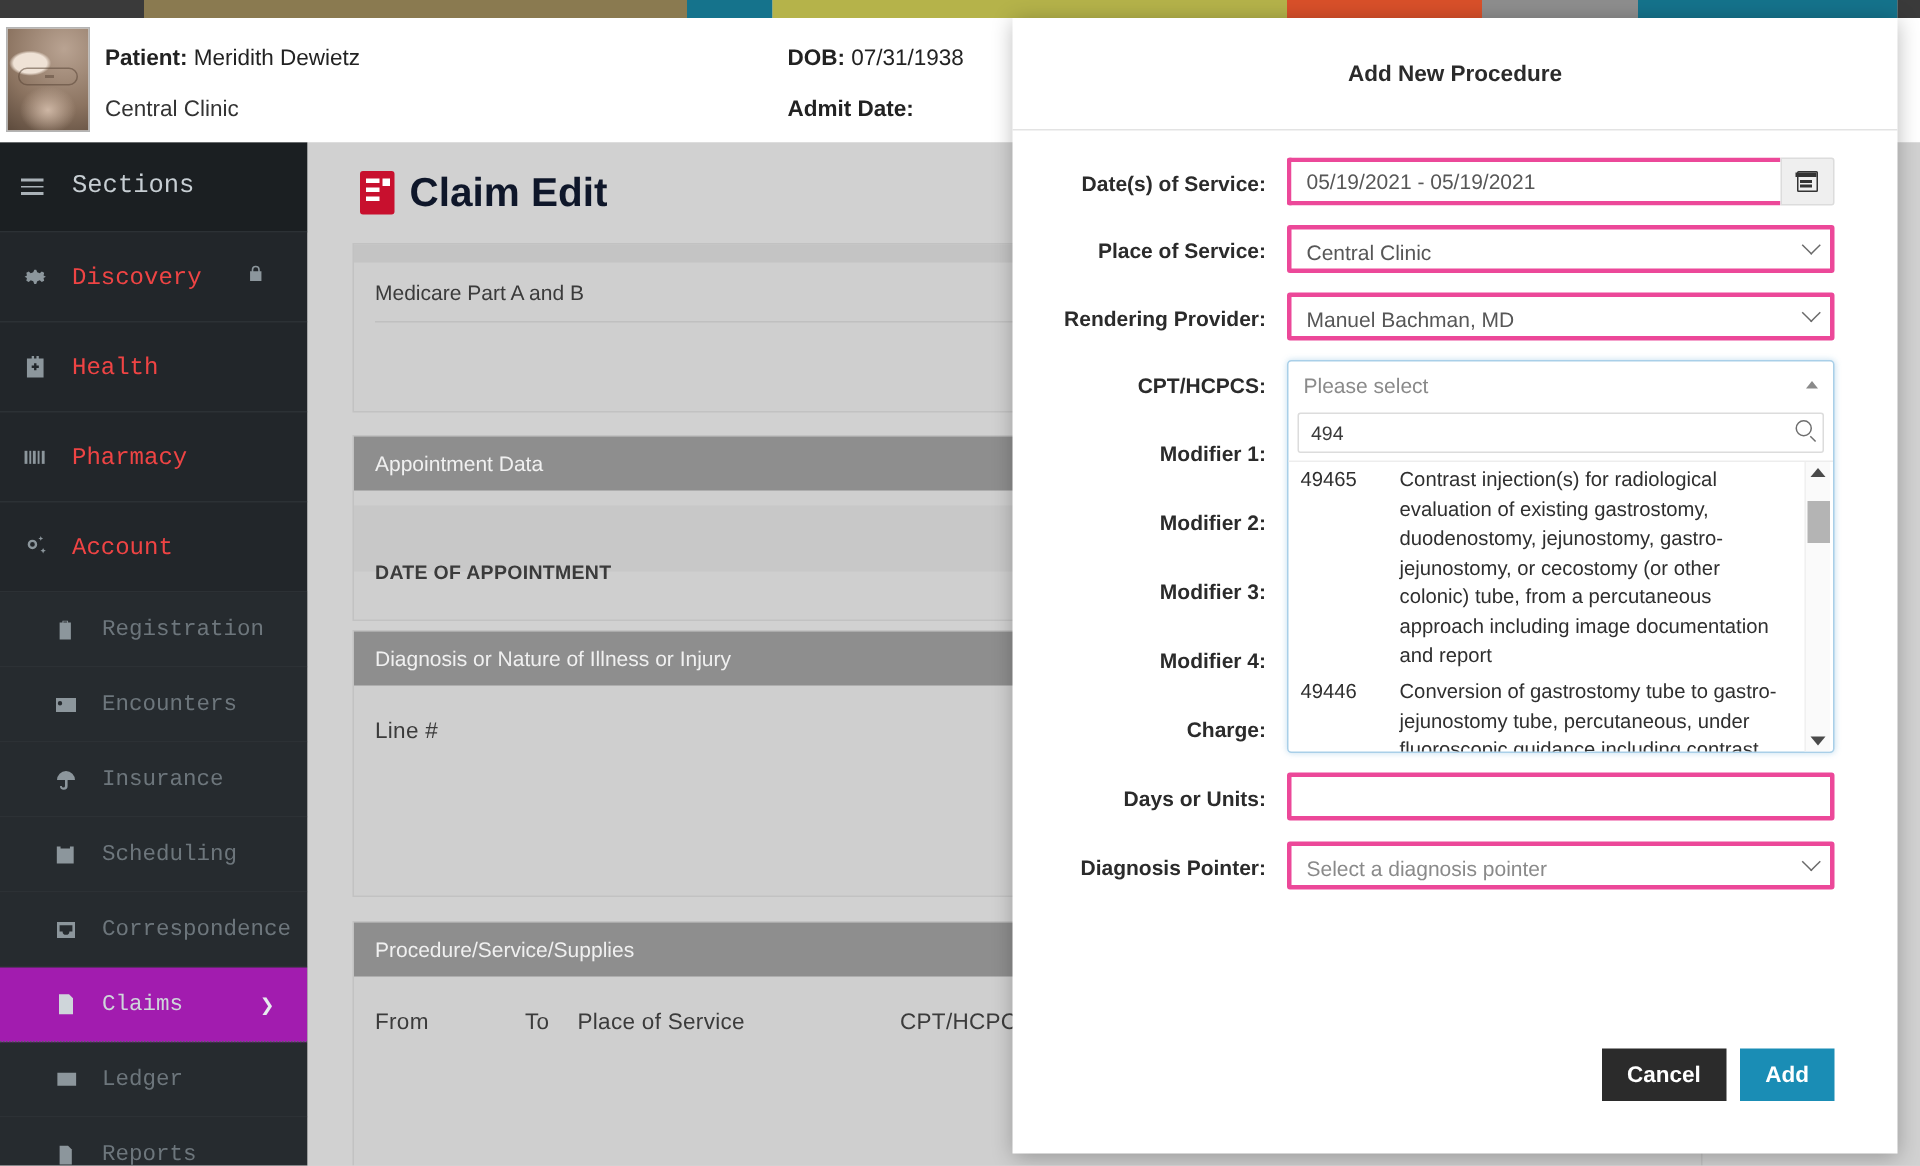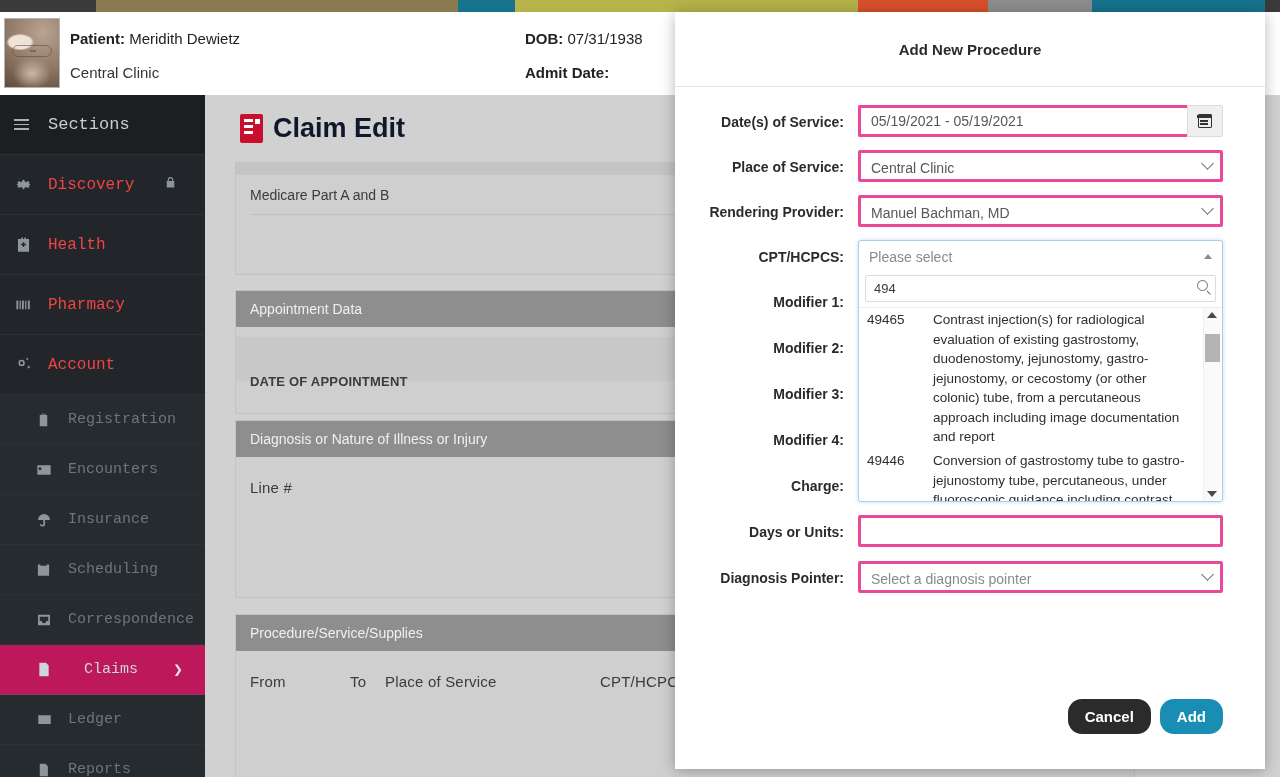--- a/index.html
+++ b/index.html
@@ -57,21 +57,21 @@
     position: relative; height: 60px; display: flex; align-items: center;
     border-bottom: 1px solid #2c3135; padding-left: 14px; font-size: 16px;
   }
   .sb-item.head { background: #1b1f22; border-bottom: 1px solid #2c3135; }
   .sb-item .ico { width: 34px; flex: 0 0 34px; display: flex; align-items: center; justify-content: flex-start; color: #8c969c; }
   .sb-item .lbl { color: #ef4444; }
   .sb-item.head .lbl { color: #c7ced3; font-size: 17px; }
   .sb-item.sub { height: 50px; font-size: 14px; padding-left: 36px; background: #262b2f; }
   .sb-item.sub .ico { width: 32px; flex: 0 0 32px; }
   .sb-item.sub .lbl { color: #6d767c; font-size: 15px; }
-  .sb-item.sub.active { background: #be185d; gap: 16px; }
+  .sb-item.sub.active { background: #a21caf; }
   .sb-item.sub.active .lbl { color: #cfd6da; }
   .sb-item.sub.active .ico { color: #cfd6da; }
   .sb-lock { position: absolute; right: 28px; color: #8c969c; }
   .sb-chev { position: absolute; right: 22px; color: #e6ebee; font-size: 16px; font-weight: bold; }
   .sb-dotted { border-bottom: 1px dotted #565f65 !important; }
 
   .hamburger { display: inline-block; width: 15px; }
   .hamburger i { display: block; height: 1.5px; background: #aab2b8; margin: 3px 0; }
 
   
@@ -198,21 +198,21 @@
   .dd-scroll .up { top: 4px; border-bottom: 6px solid #4a4a4a; }
   .dd-scroll .dn { bottom: 4px; border-top: 6px solid #4a4a4a; }
   .dd-scroll .thumb {
     position: absolute; left: 1px; top: 26px; width: 15px; height: 28px; background: #b4b4b4;
   }
 
   .modal-foot {
     position: absolute; right: 42px; bottom: 35px; display: flex; gap: 9px;
   }
   .btn {
-    border: none; border-radius: 14px; font-size: 15px; font-weight: 700;
+    border: none; border-radius: 0; font-size: 15px; font-weight: 700;
     padding: 9px 17px; cursor: pointer; font-family: "Liberation Sans", sans-serif;
   }
   .btn-cancel { background: #2b2b2b; color: #fff; }
   .btn-add { background: #1a8db5; color: #fff; }
 
   .cal-ico { width: 14px; height: 14px; border: 1.6px solid #333; border-radius: 1px; position: relative; }
   .cal-ico:before { content:""; position:absolute; left:-1.6px; top:0px; width:14px; height:3px; background:#333; }
   .cal-ico:after {
     content:""; position:absolute; left:1px; top:5px; width:8px; height:1.5px; background:#333;
     box-shadow: 0 3px 0 #333;

